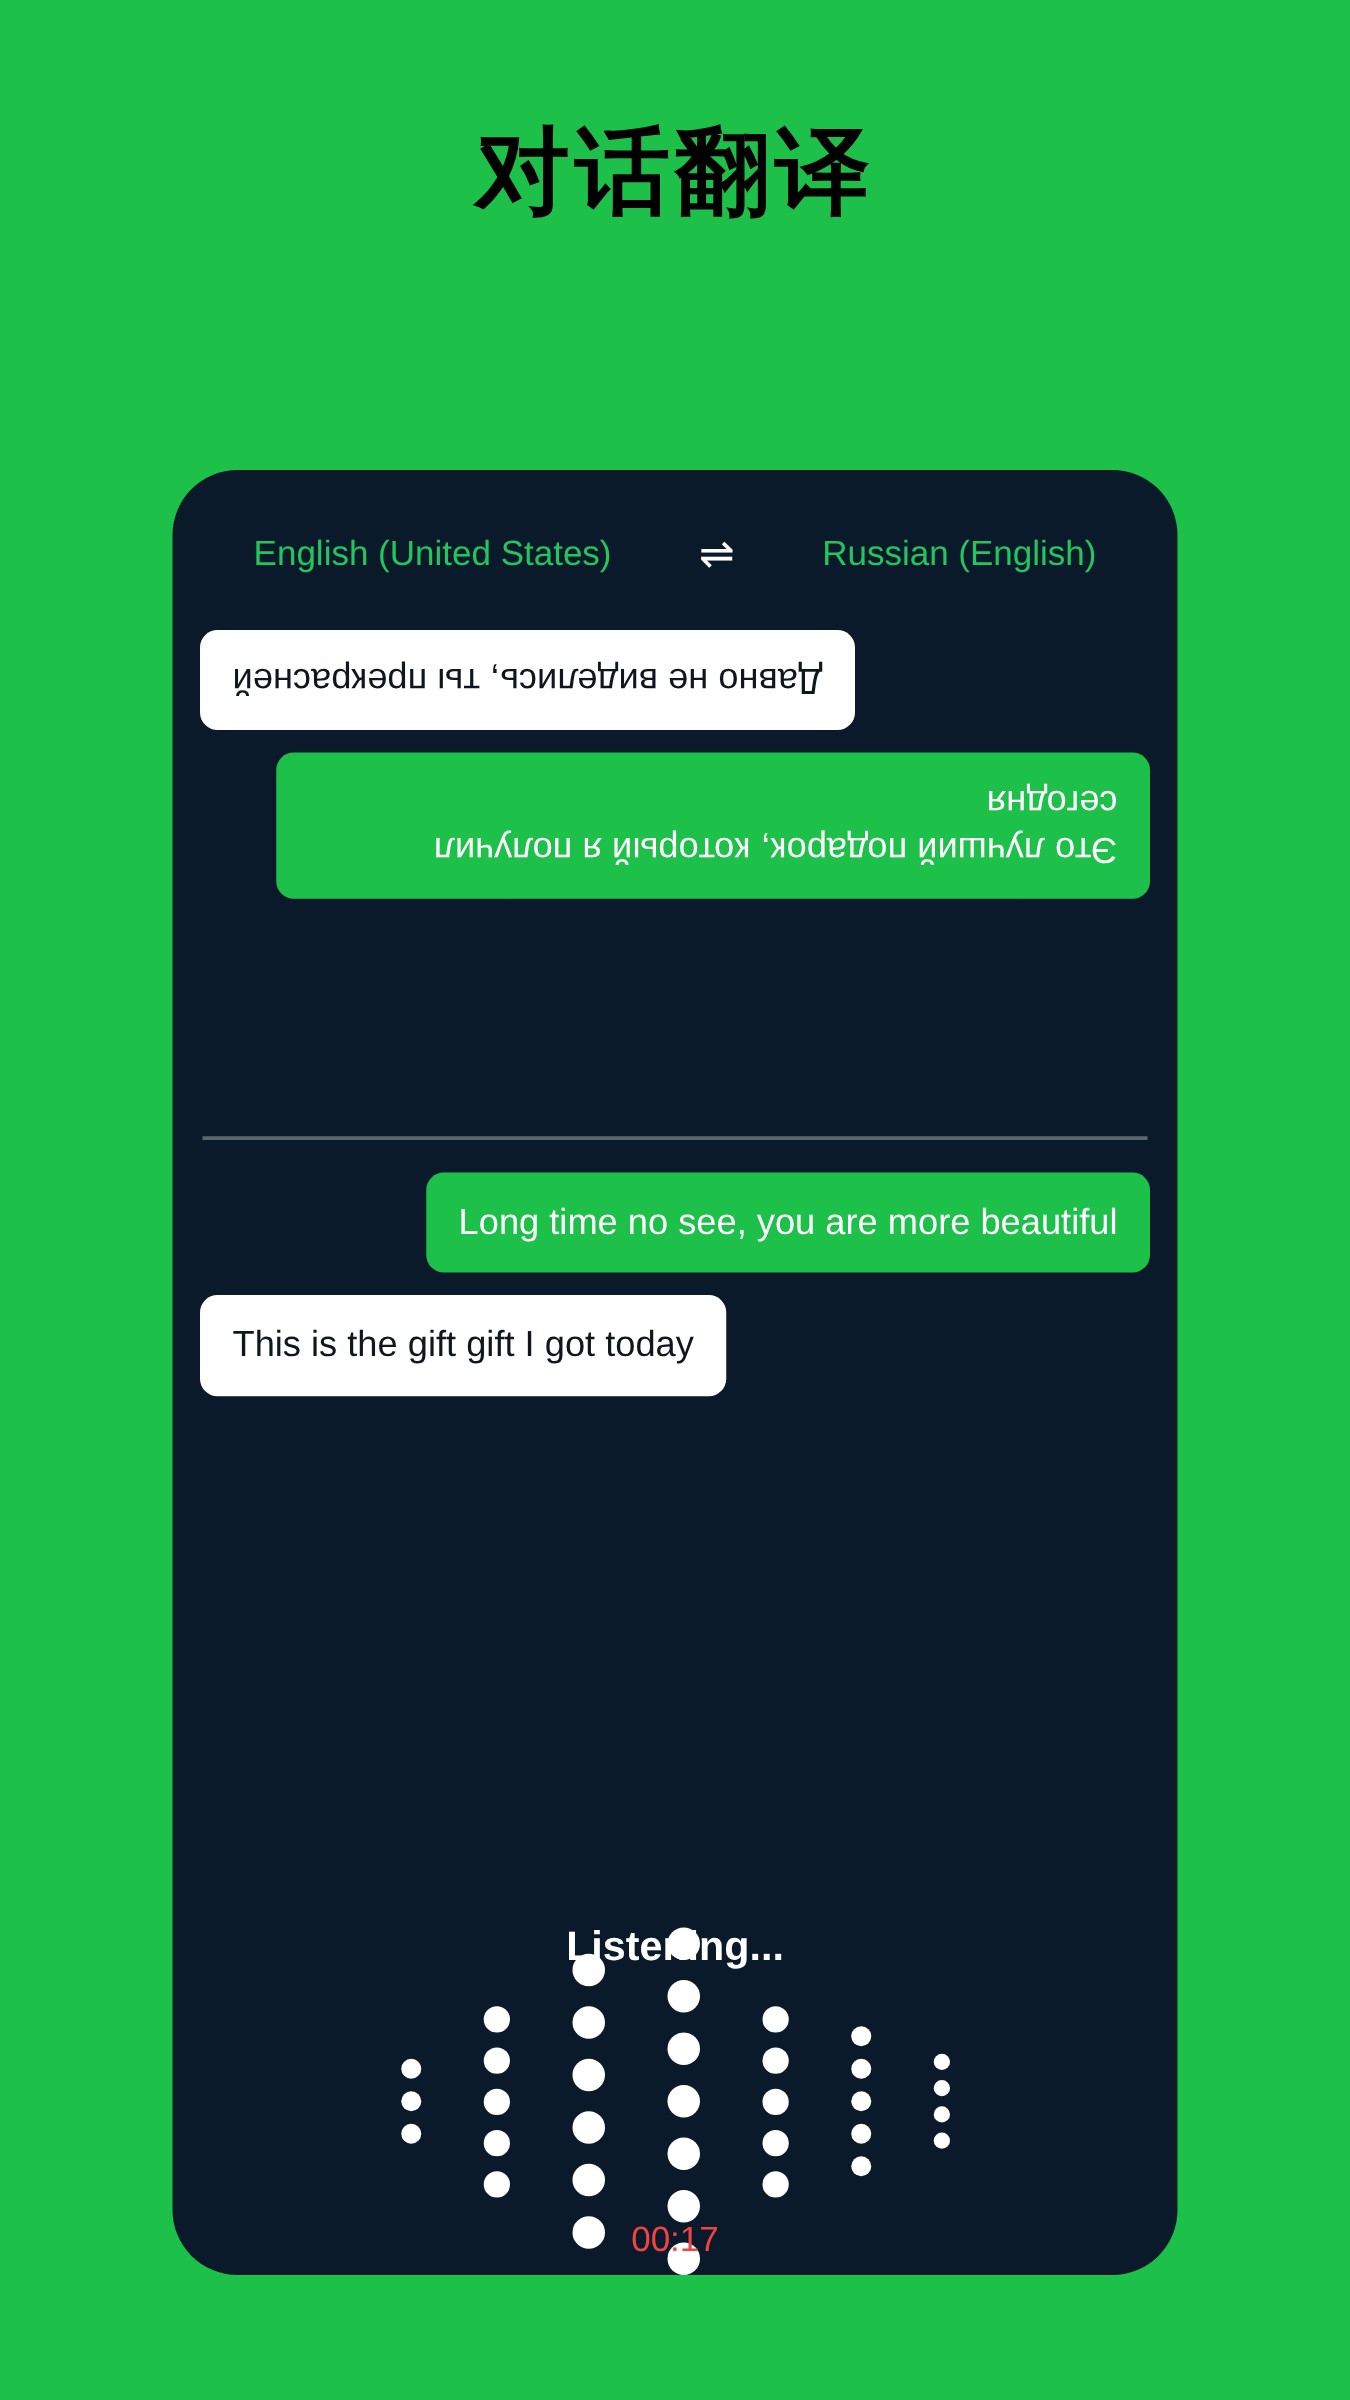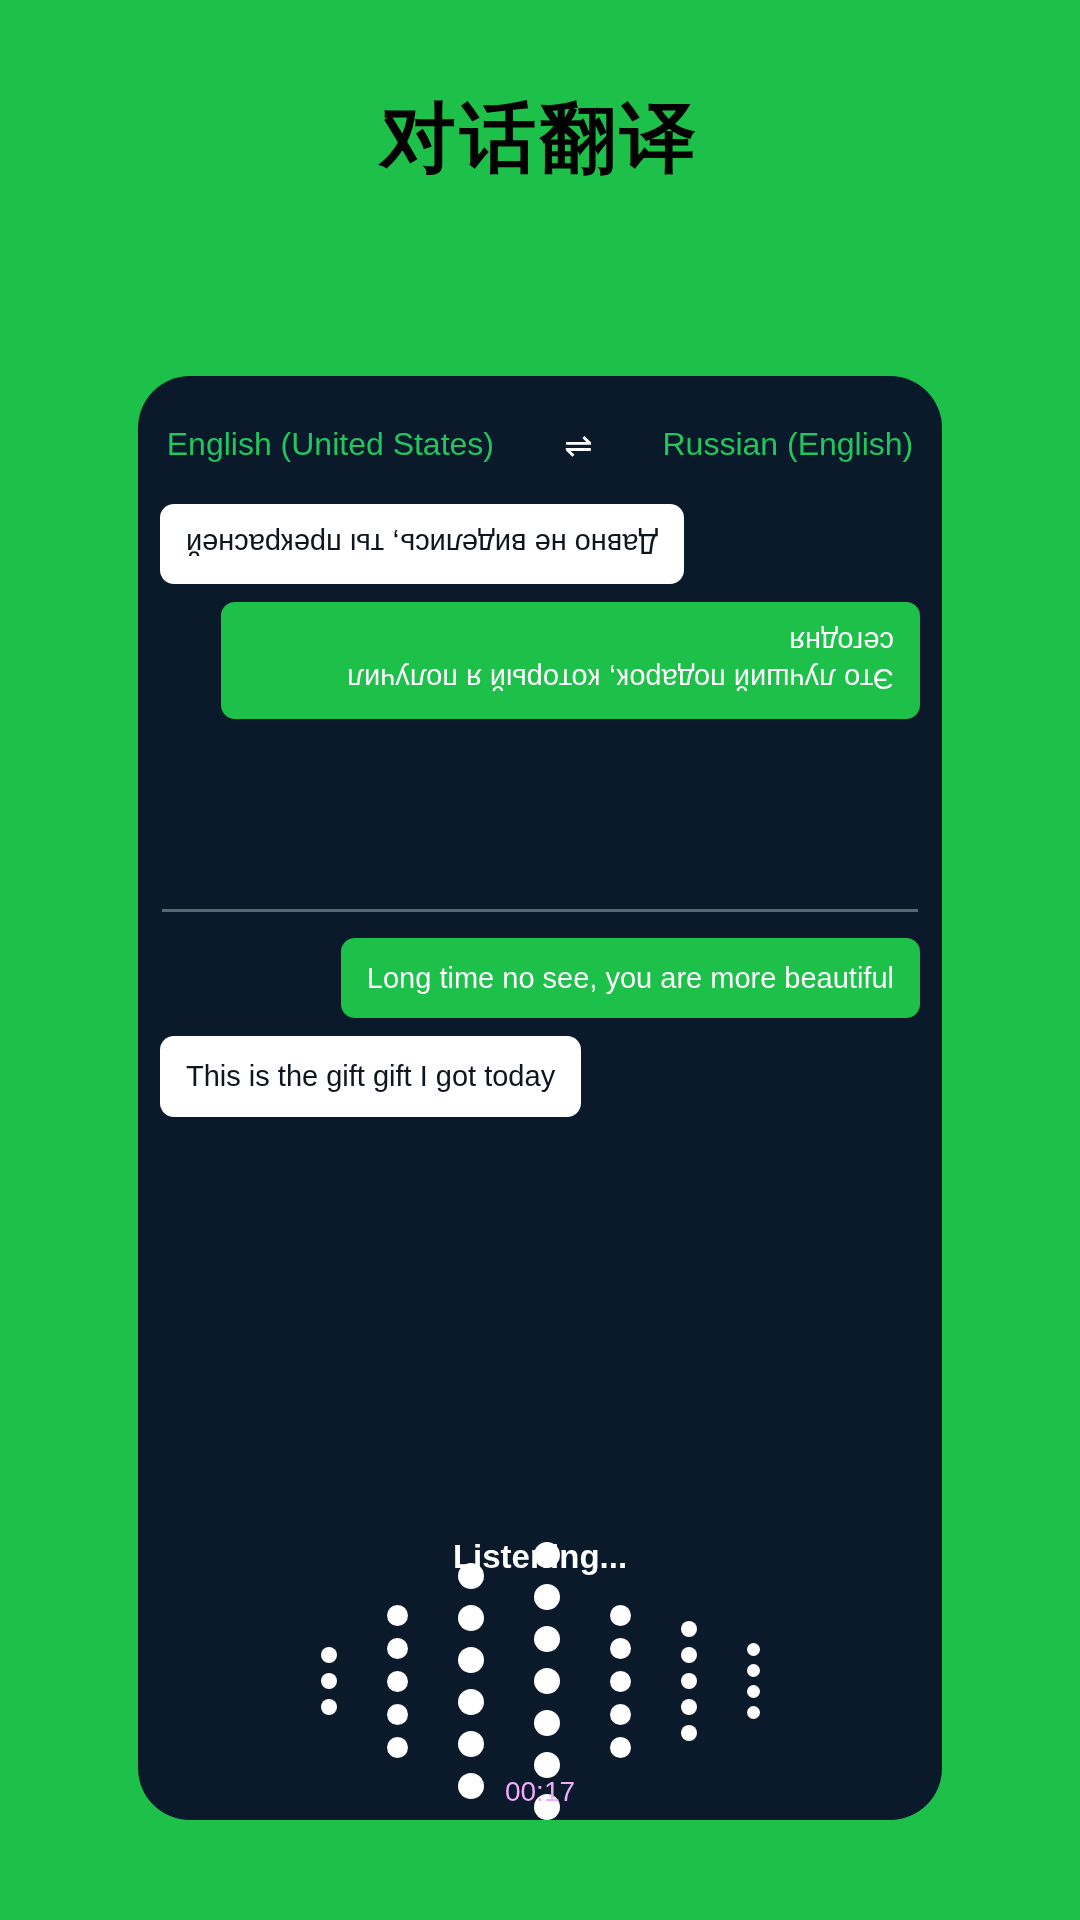--- a/index.html
+++ b/index.html
@@ -49,21 +49,21 @@
     top: 50px;
     left: 0;
     width: 804px;
     display: flex;
     align-items: center;
     justify-content: center;
     gap: 70px;
   }
   .lang-label {
     color: #22c55e;
-    font-size: 32px;
+    font-size: 28px;
     white-space: nowrap;
   }
   .swap-icon {
     color: #ffffff;
     font-size: 34px;
     line-height: 1;
     display: inline-block;
   }
 
   
@@ -163,21 +163,21 @@
     border-radius: 50%;
   }
 
   
   .timer {
     position: absolute;
     top: 1400px;
     left: 0;
     width: 804px;
     text-align: center;
-    color: #f0abfc;
+    color: #ef4444;
     font-size: 28px;
   }
 </style>
 </head>
 <body>
 
 <div class="page-title">对话翻译</div>
 
 <div class="device">
 

